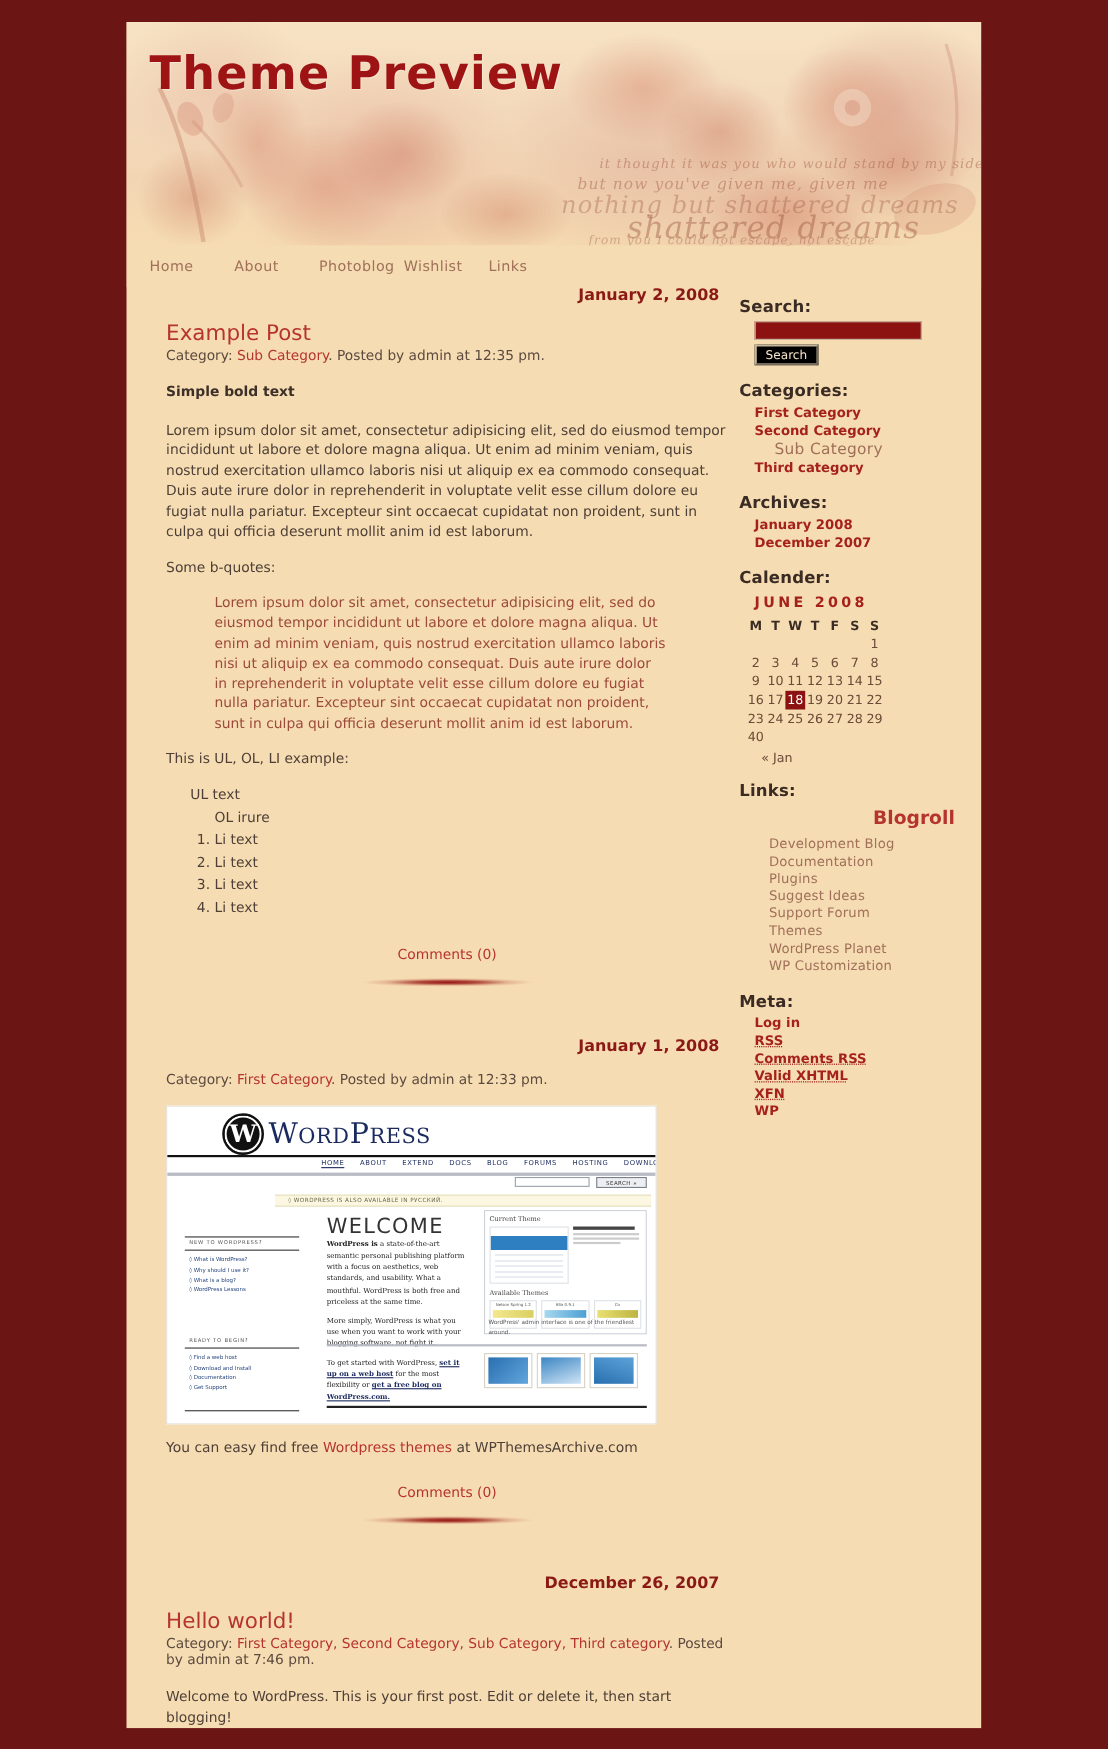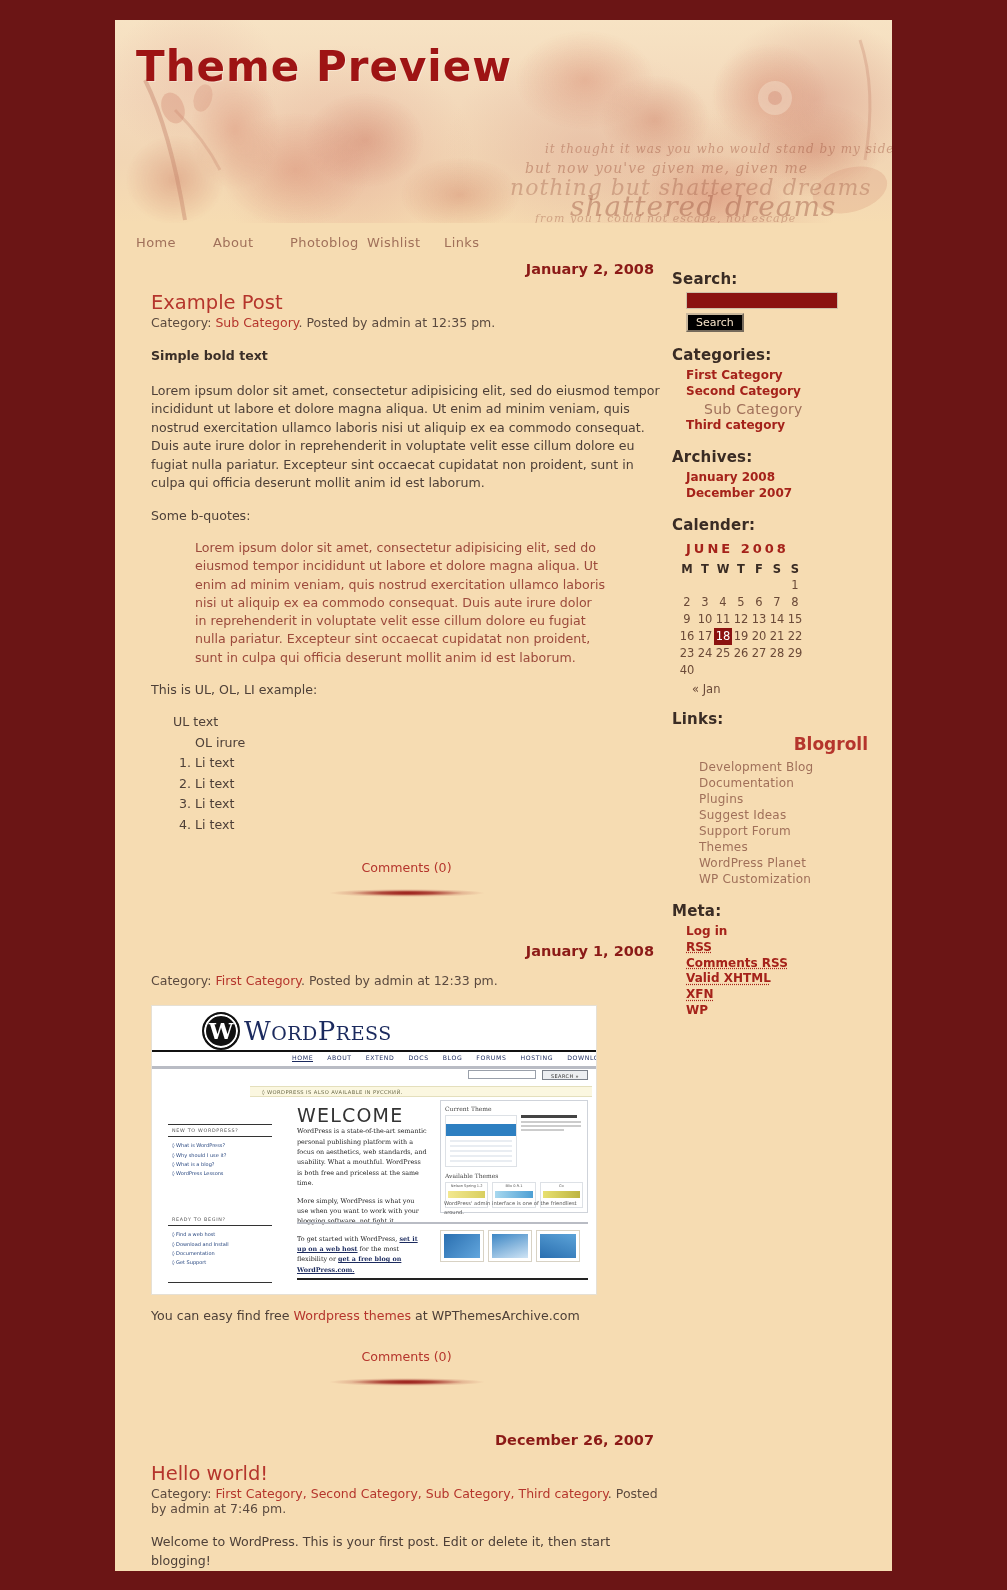--- a/index.html
+++ b/index.html
@@ -219,21 +219,21 @@
   .wp-llist {
     border-top: 1px solid #333; padding: 4px 0 4px 4px;
     font-family: "DejaVu Sans", sans-serif; font-size: 5px; color: #26457e; line-height: 1.85;
   }
   .wp-col-left2 { position: absolute; left: 16px; top: 208px; width: 104px; }
   .wp-col-mid {
     position: absolute; left: 145px; top: 120px; width: 130px;
     font-family: "DejaVu Serif", serif; font-size: 6.4px; color: #222; line-height: 1.62;
   }
   .wp-col-mid p { margin: 0 0 7px 0; }
-  .wp-col-mid b { font-weight: normal; }
+  .wp-col-mid b { font-weight: bold; }
   .wp-col-mid a { color: #1b2a5e; text-decoration: underline; font-weight: bold; }
   .wp-col-right {
     position: absolute; left: 288px; top: 94px; width: 148px;
     border: 1px solid #cfd3da; background: #fff; padding: 4px;
   }
   .wp-panel-title {
     font-family: "DejaVu Serif", serif; font-size: 6px; color: #444; margin-bottom: 3px;
   }
   .wp-panel-inner { display: flex; gap: 4px; }
   .wp-mini-shot {

